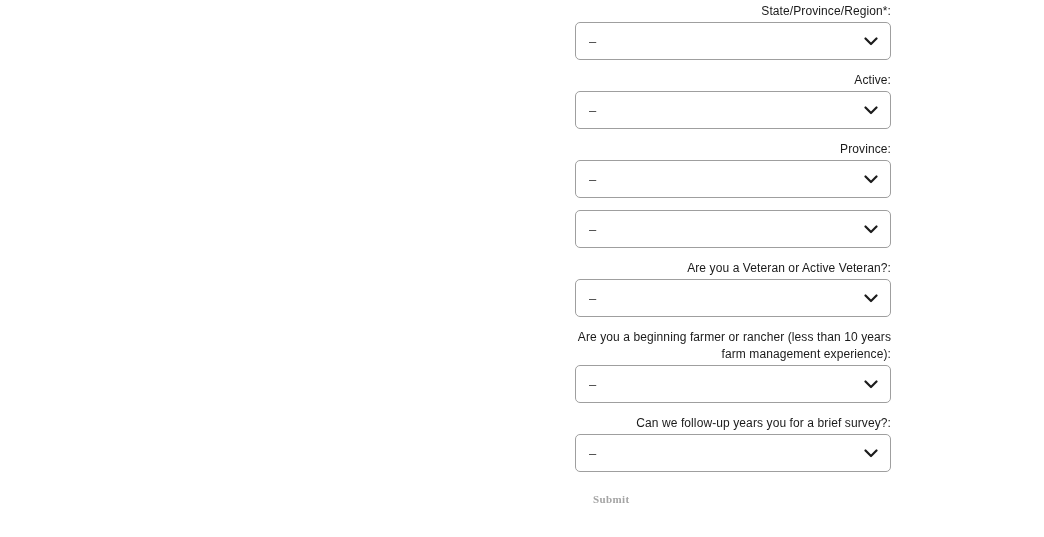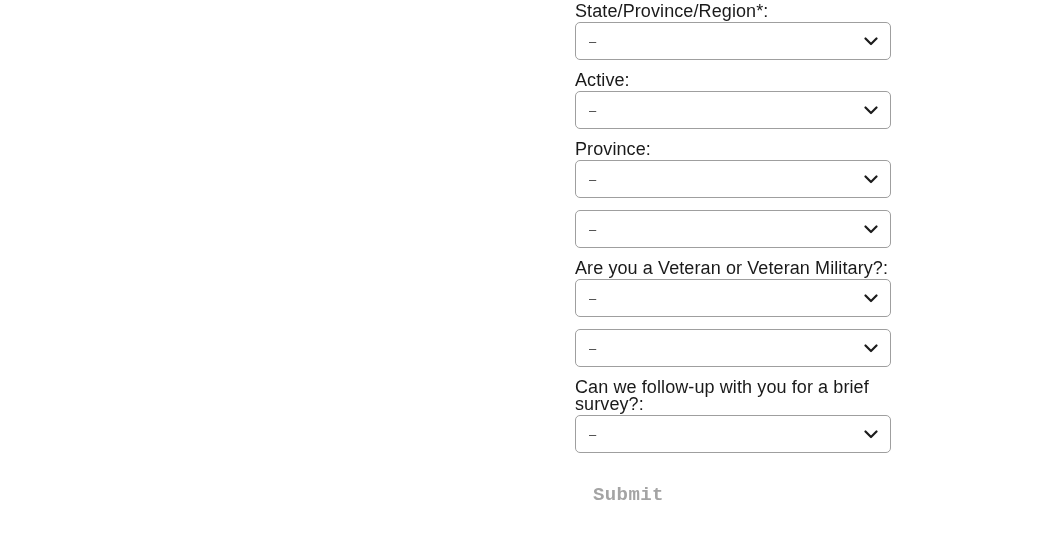--- a/index.html
+++ b/index.html
@@ -13,25 +13,26 @@
   .form-col {
     position: absolute;
     left: 575px;
     top: 3px;
     width: 316px;
   }
   .field {
     margin-bottom: 12px;
   }
   .field-label {
-    font-size: 18px;
+    font-size: 12px;
     line-height: 17px;
     color: #1a1a1a;
     margin-bottom: 2px;
     letter-spacing: 0.1px;
+    text-align: right;
   }
   .select {
     width: 316px;
     height: 38px;
     background: #ffffff;
     border: 1px solid #9f9f9f;
     border-radius: 5px;
     display: flex;
     align-items: center;
     justify-content: space-between;
@@ -44,25 +45,25 @@
   }
   .chevron {
     width: 16px;
     height: 16px;
     display: flex;
     align-items: center;
     justify-content: center;
   }
   .submit-btn {
     display: inline-block;
-    margin: 19px 0 0 18px;
+    margin: 9px 0 0 18px;
     background: transparent;
     border: none;
-    font-family: Liberation Mono, monospace;
-    font-size: 19px;
+    font-family: Liberation Serif, serif;
+    font-size: 11px;
     font-weight: bold;
     letter-spacing: 0.4px;
     color: #a4a4a4;
     cursor: default;
   }
 </style>
 </head>
 <body>
 
 <div class="form-col">
@@ -108,44 +109,45 @@
       <span class="select-value">–</span>
       <span class="chevron">
         <svg width="14" height="9" viewBox="0 0 14 9">
             <path d="M1.5 1.5 L7 7 L12.5 1.5" fill="none" stroke="#1c1c1c" stroke-width="2.2" stroke-linecap="round" stroke-linejoin="round"></path>
           </svg>
       </span>
     </div>
   </div>
 
   <div class="field">
-    <div class="field-label">Are you a Veteran or Veteran Military?:</div>
+    <div class="field-label">Are you a Veteran or Active Veteran?:</div>
     <div class="select">
       <span class="select-value">–</span>
       <span class="chevron">
         <svg width="14" height="9" viewBox="0 0 14 9">
             <path d="M1.5 1.5 L7 7 L12.5 1.5" fill="none" stroke="#1c1c1c" stroke-width="2.2" stroke-linecap="round" stroke-linejoin="round"></path>
           </svg>
       </span>
     </div>
   </div>
 
   <div class="field">
+    <div class="field-label">Are you a beginning farmer or rancher (less than 10 years farm management experience):</div>
     <div class="select">
       <span class="select-value">–</span>
       <span class="chevron">
         <svg width="14" height="9" viewBox="0 0 14 9">
             <path d="M1.5 1.5 L7 7 L12.5 1.5" fill="none" stroke="#1c1c1c" stroke-width="2.2" stroke-linecap="round" stroke-linejoin="round"></path>
           </svg>
       </span>
     </div>
   </div>
 
   <div class="field">
-    <div class="field-label">Can we follow-up with you for a brief survey?:</div>
+    <div class="field-label">Can we follow-up years you for a brief survey?:</div>
     <div class="select">
       <span class="select-value">–</span>
       <span class="chevron">
         <svg width="14" height="9" viewBox="0 0 14 9">
             <path d="M1.5 1.5 L7 7 L12.5 1.5" fill="none" stroke="#1c1c1c" stroke-width="2.2" stroke-linecap="round" stroke-linejoin="round"></path>
           </svg>
       </span>
     </div>
   </div>
 

